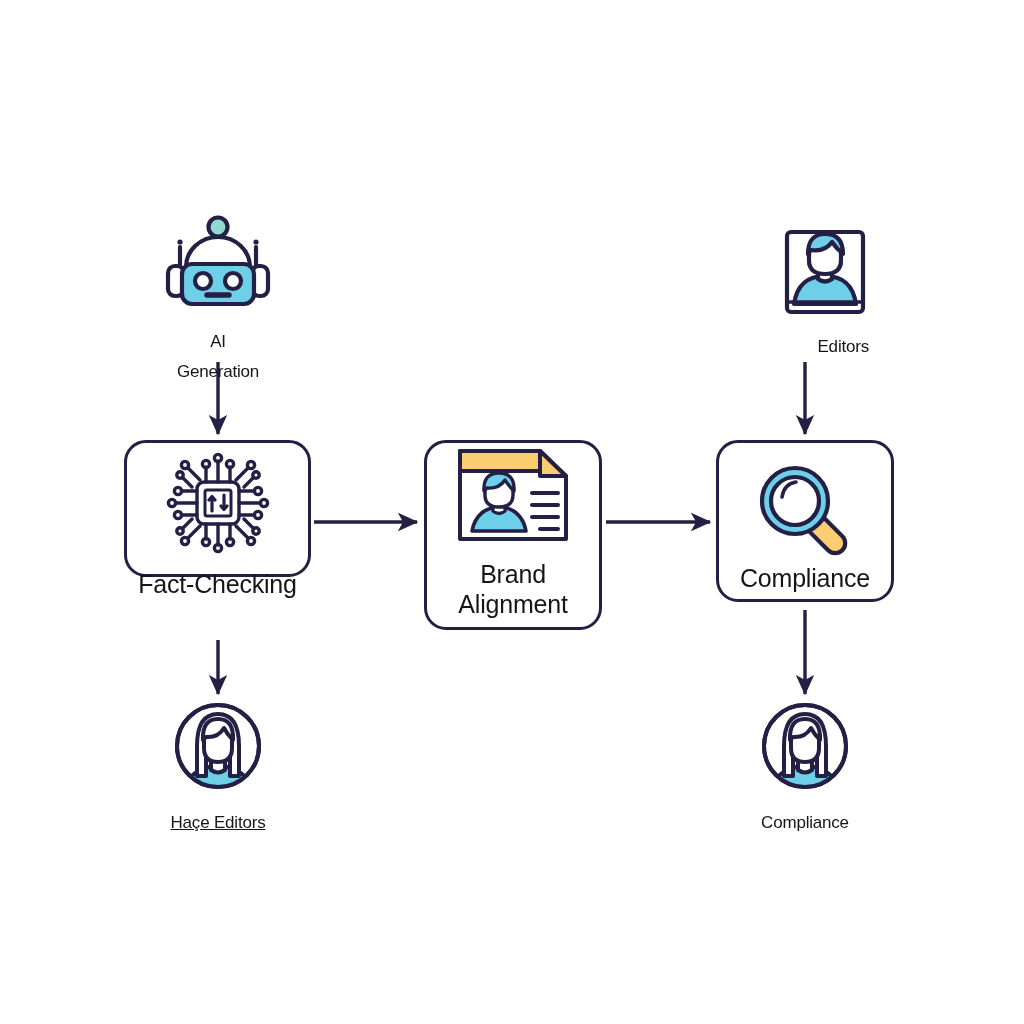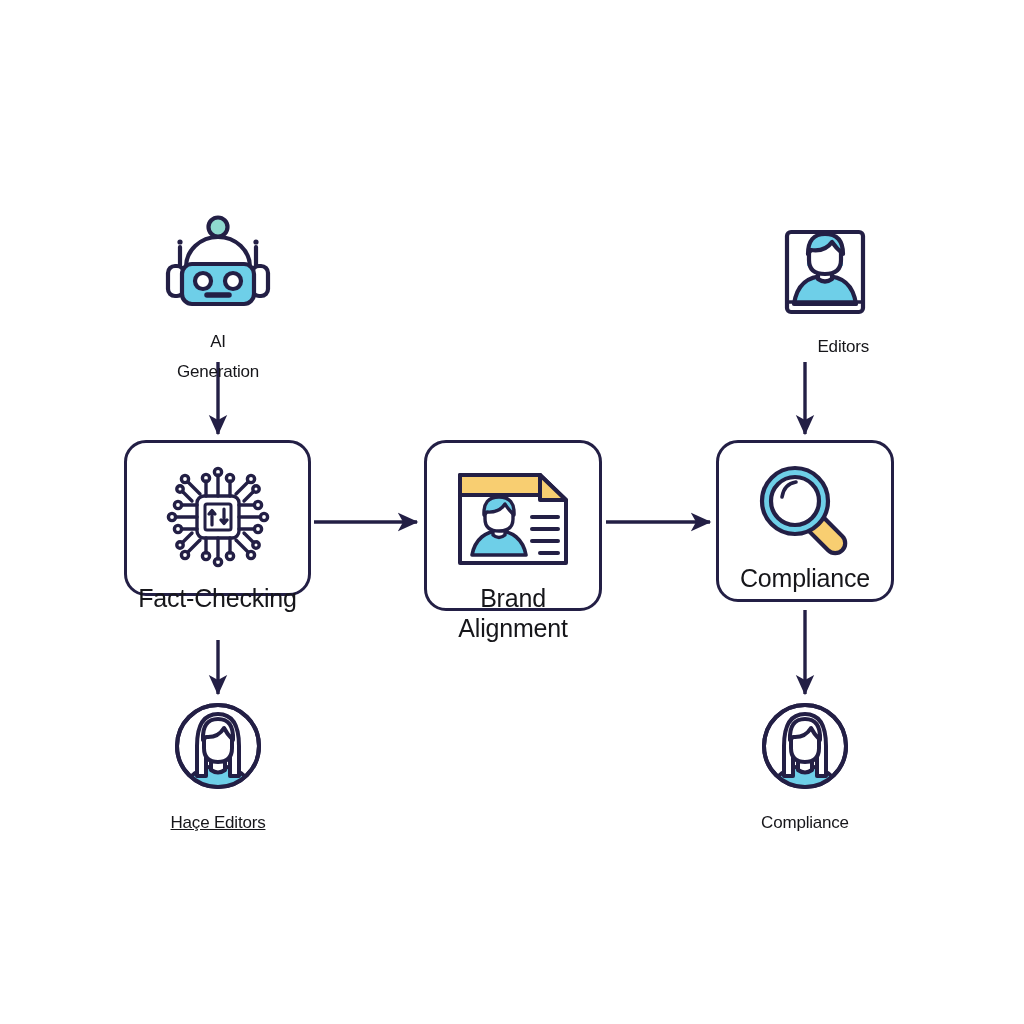--- a/index.html
+++ b/index.html
@@ -140,21 +140,21 @@
 
           <path d="M27 36 Q27 16 44 16 Q62 16 62 36 Q55 30 51 24 Q44 34 30 32 Z" fill="#6ecfe8"></path>
 
           <line x1="8" y1="84" x2="80" y2="84" stroke-width="3.6"></line>
         </g>
       </svg>
     </span>
     <span class="actor-label" style="margin-top:12px;">Editors</span>
   </div>
 
-  <div class="node proc-box" style="left:124px; top:440px; width:187px; height:156px; padding-top:18px;">
+  <div class="node proc-box" style="left:124px; top:440px; width:187px; height:137px; padding-top:4px;">
     <span class="proc-icon">
       <svg width="120" height="112" viewBox="0 0 120 112">
         <g stroke="#231f45" stroke-width="3.4" fill="none" stroke-linecap="round" stroke-linejoin="round">
 
           <rect x="39" y="35" width="42" height="42" rx="7"></rect>
           <rect x="47" y="43" width="26" height="26" rx="2" stroke-width="3"></rect>
 
           <g stroke-width="3.2">
             <path d="M54 64 L54 50 M51 53 L54 49.5 L57 53"></path>
             <path d="M66 48 L66 62 M63 59 L66 62.5 L69 59"></path>
@@ -204,21 +204,21 @@
           <path d="M34 72 L25 81"></path>
             <circle cx="22" cy="84" r="3.2"></circle>
           <path d="M86 72 L95 81"></path>
             <circle cx="98" cy="84" r="3.2"></circle>
         </g>
       </svg>
     </span>
     <span class="proc-label" style="margin-top:6px;">Fact-Checking</span>
   </div>
 
-  <div class="node proc-box" style="left:424px; top:440px; width:178px; height:171px; padding-top:24px;">
+  <div class="node proc-box" style="left:424px; top:440px; width:178px; height:190px; ">
     <span class="proc-icon">
       <svg width="118" height="104" viewBox="0 0 118 104">
         <g stroke="#231f45" stroke-width="4" stroke-linejoin="round" stroke-linecap="round">
 
           <path d="M6 8 L86 8 L112 33 L112 96 L6 96 Z" fill="#ffffff"></path>
 
           <path d="M6 8 L86 8 L86 28 L6 28 Z" fill="#f8ce71"></path>
 
           <path d="M86 8 L112 33 L86 33 Z" fill="#f8ce71"></path>
 

